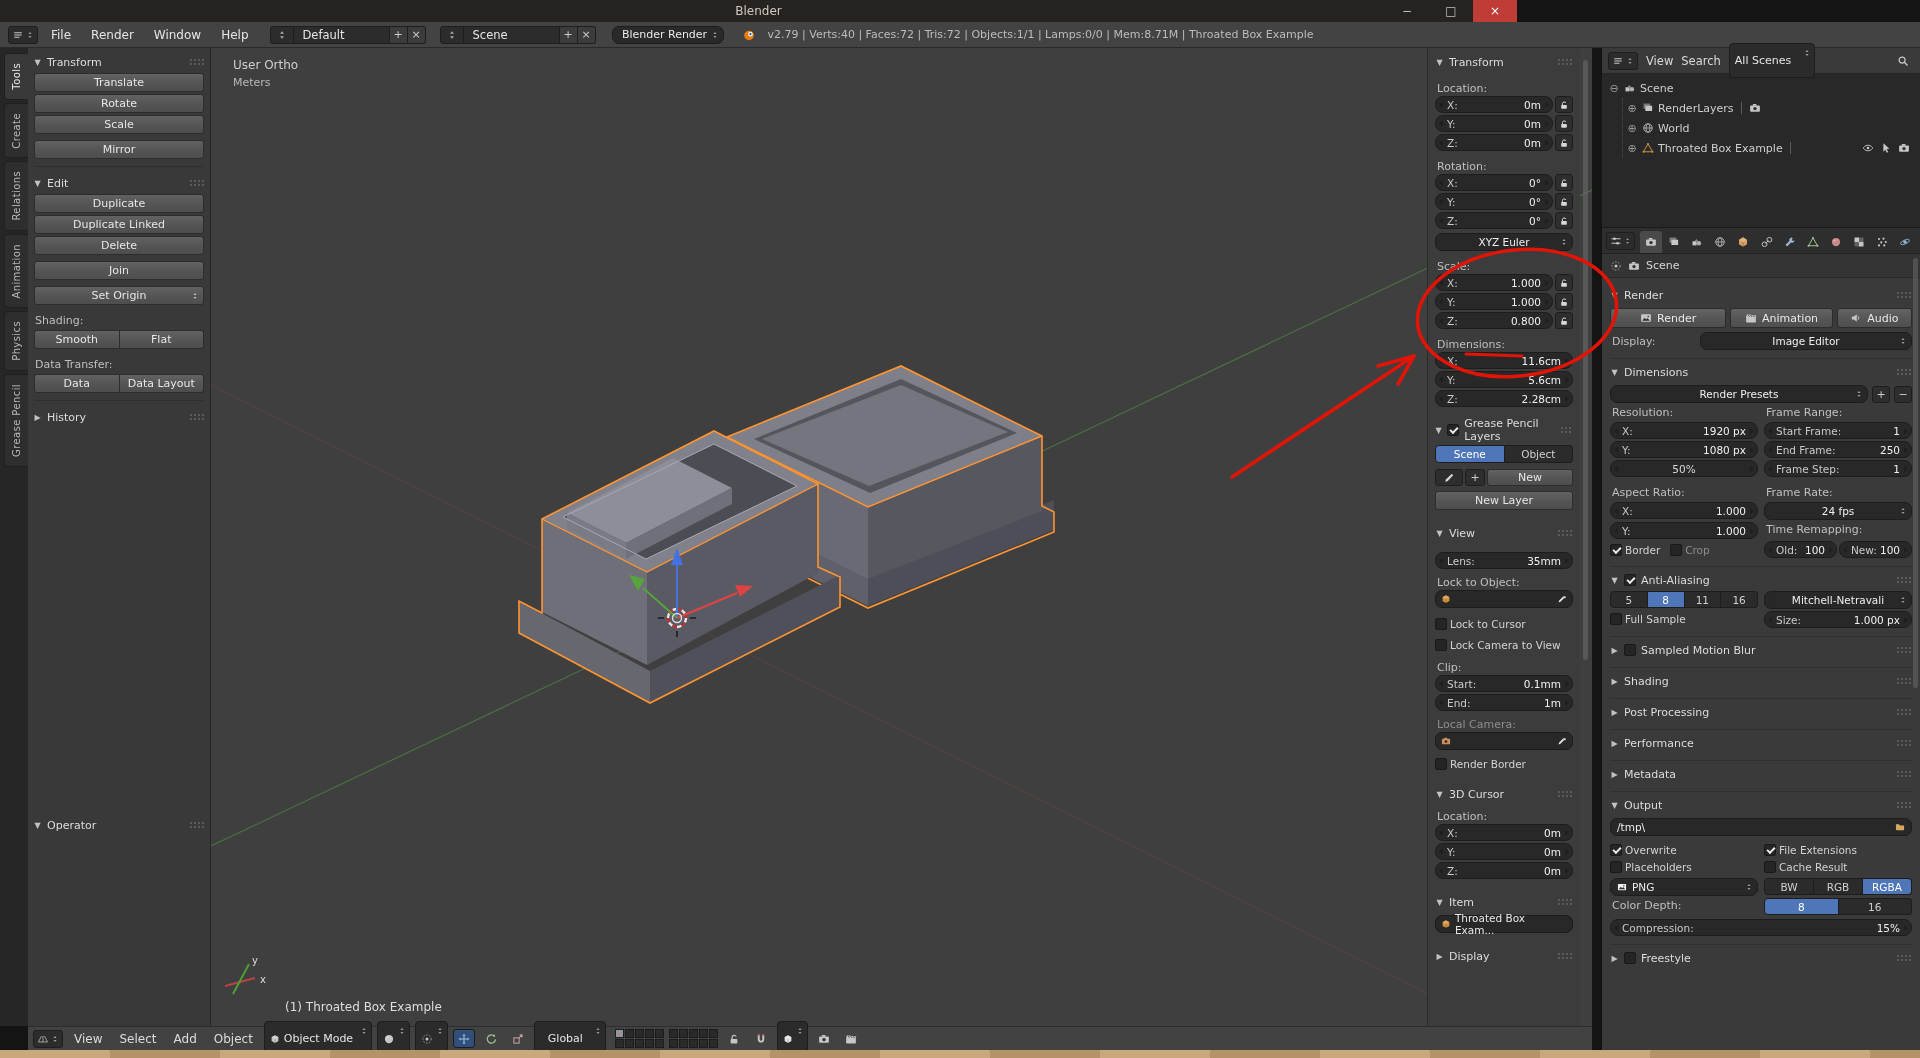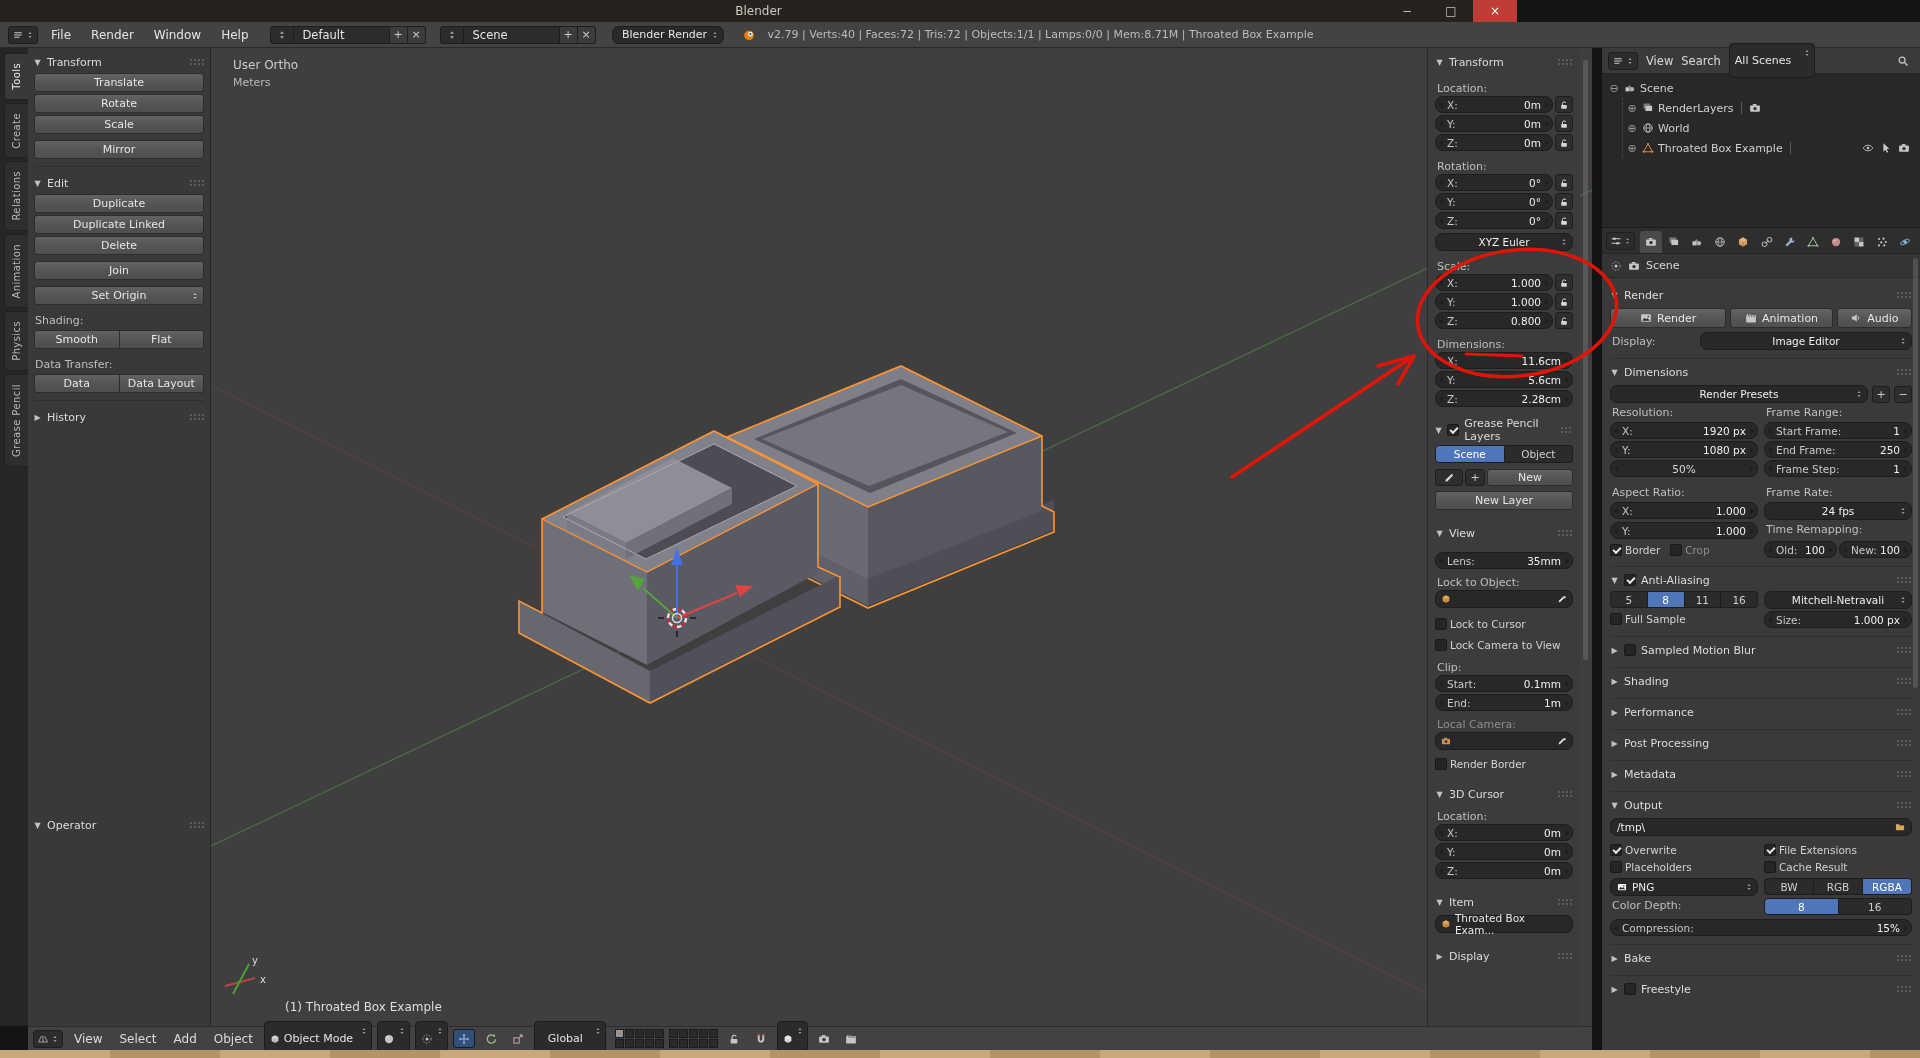--- a/index.html
+++ b/index.html
@@ -1142,28 +1142,28 @@
       <div class="ppanel">
         <div class="p-head">
             <span class="tri c"></span>
             <span>Shading</span>
             <span class="grip"></span>
           </div>
       </div>
       <div class="ppanel">
         <div class="p-head">
             <span class="tri c"></span>
-            <span>Performance</span>
+            <span>Post Processing</span>
             <span class="grip"></span>
           </div>
       </div>
       <div class="ppanel">
         <div class="p-head">
             <span class="tri c"></span>
-            <span>Post Processing</span>
+            <span>Performance</span>
             <span class="grip"></span>
           </div>
       </div>
       <div class="ppanel">
         <div class="p-head">
             <span class="tri c"></span>
             <span>Metadata</span>
             <span class="grip"></span>
           </div>
       </div>
@@ -1221,27 +1221,20 @@
           </div>
         </div>
         <div class="nfield" style="margin-top:4px">
             <span class="fl">Compression:</span>
             <span class="fv">15%</span>
           </div>
       </div>
       <div class="ppanel">
         <div class="p-head">
             <span class="tri c"></span>
-            <span>Bake</span>
-            <span class="grip"></span>
-          </div>
-      </div>
-      <div class="ppanel">
-        <div class="p-head">
-            <span class="tri c"></span>
             <span class="box"></span>
             <span>Freestyle</span>
             <span class="grip"></span>
           </div>
       </div>
     </div>
     <div class="pscroll"></div>
   </div>
 
   <div id="bottomstrip"></div>

